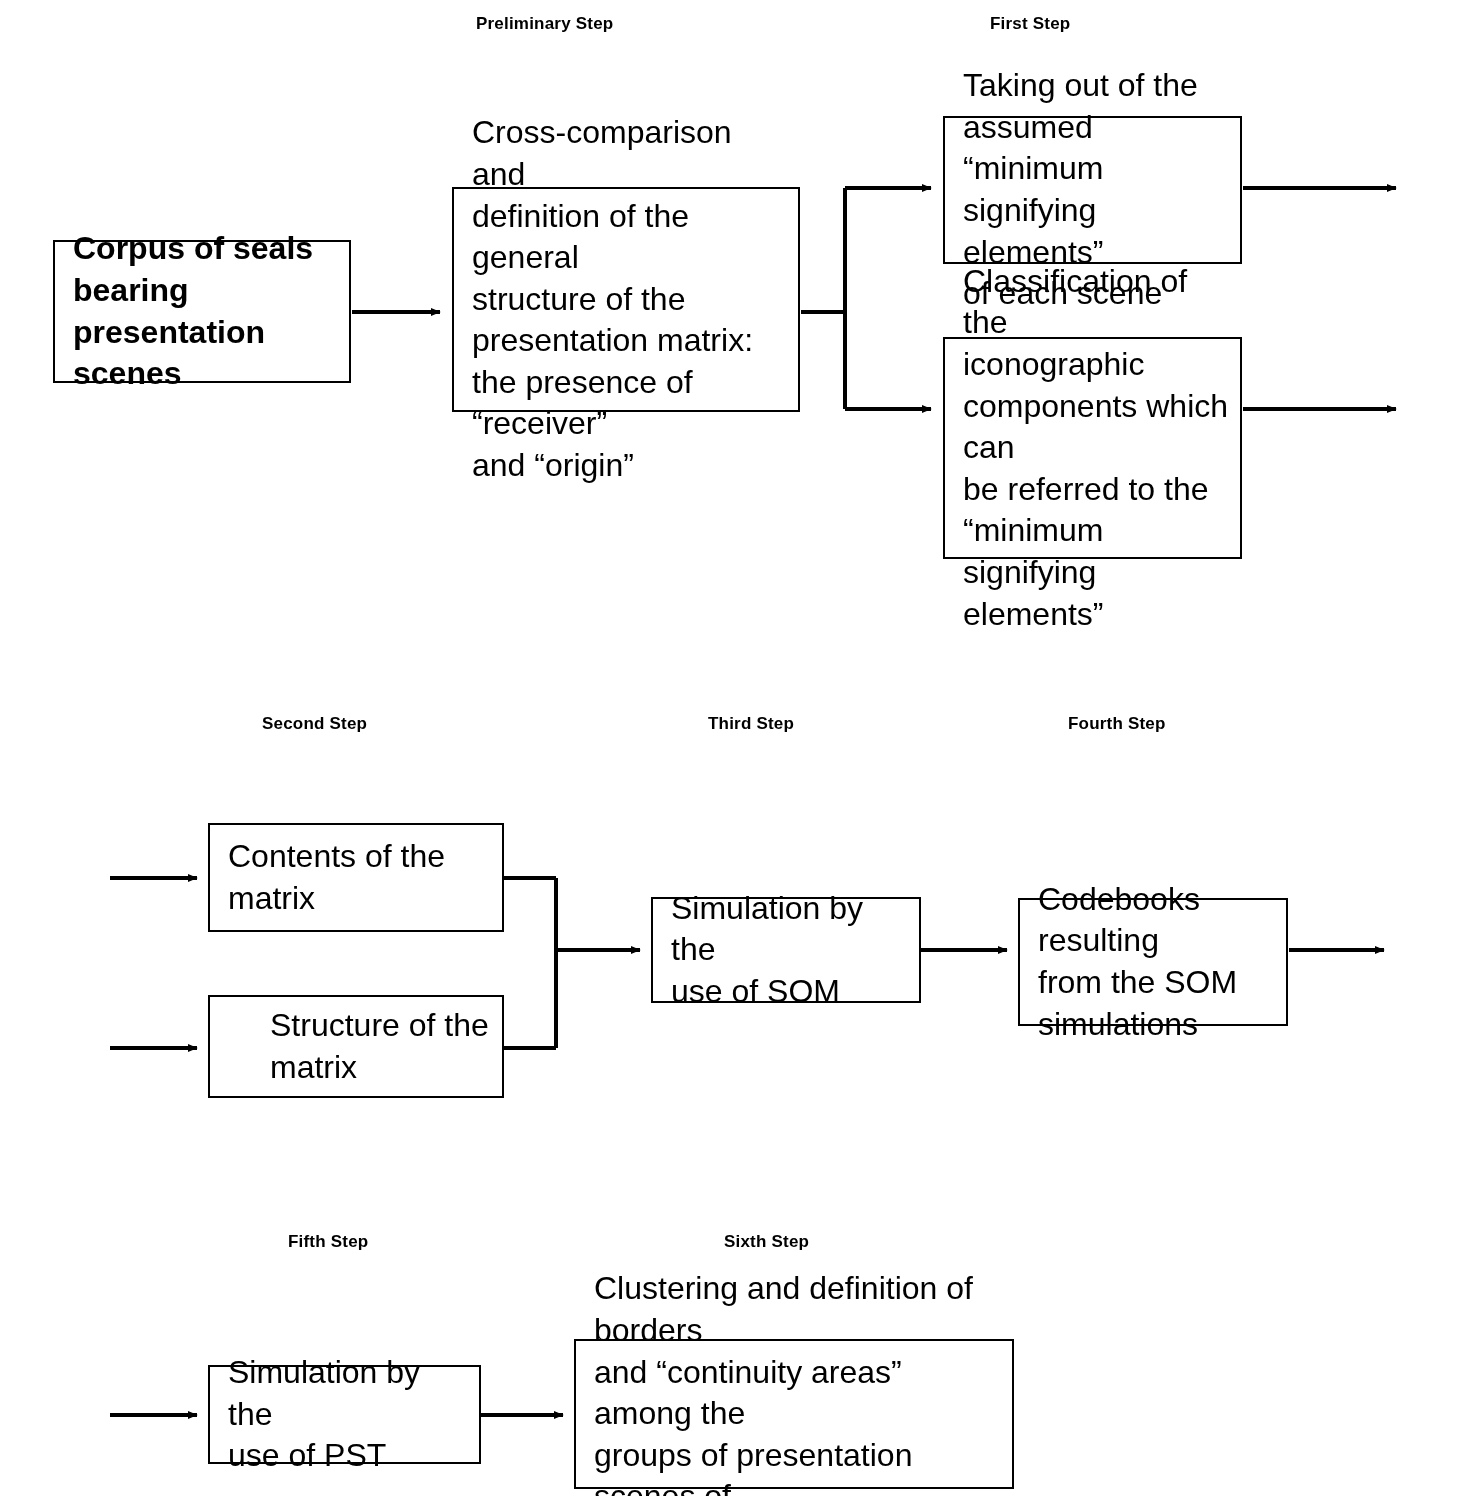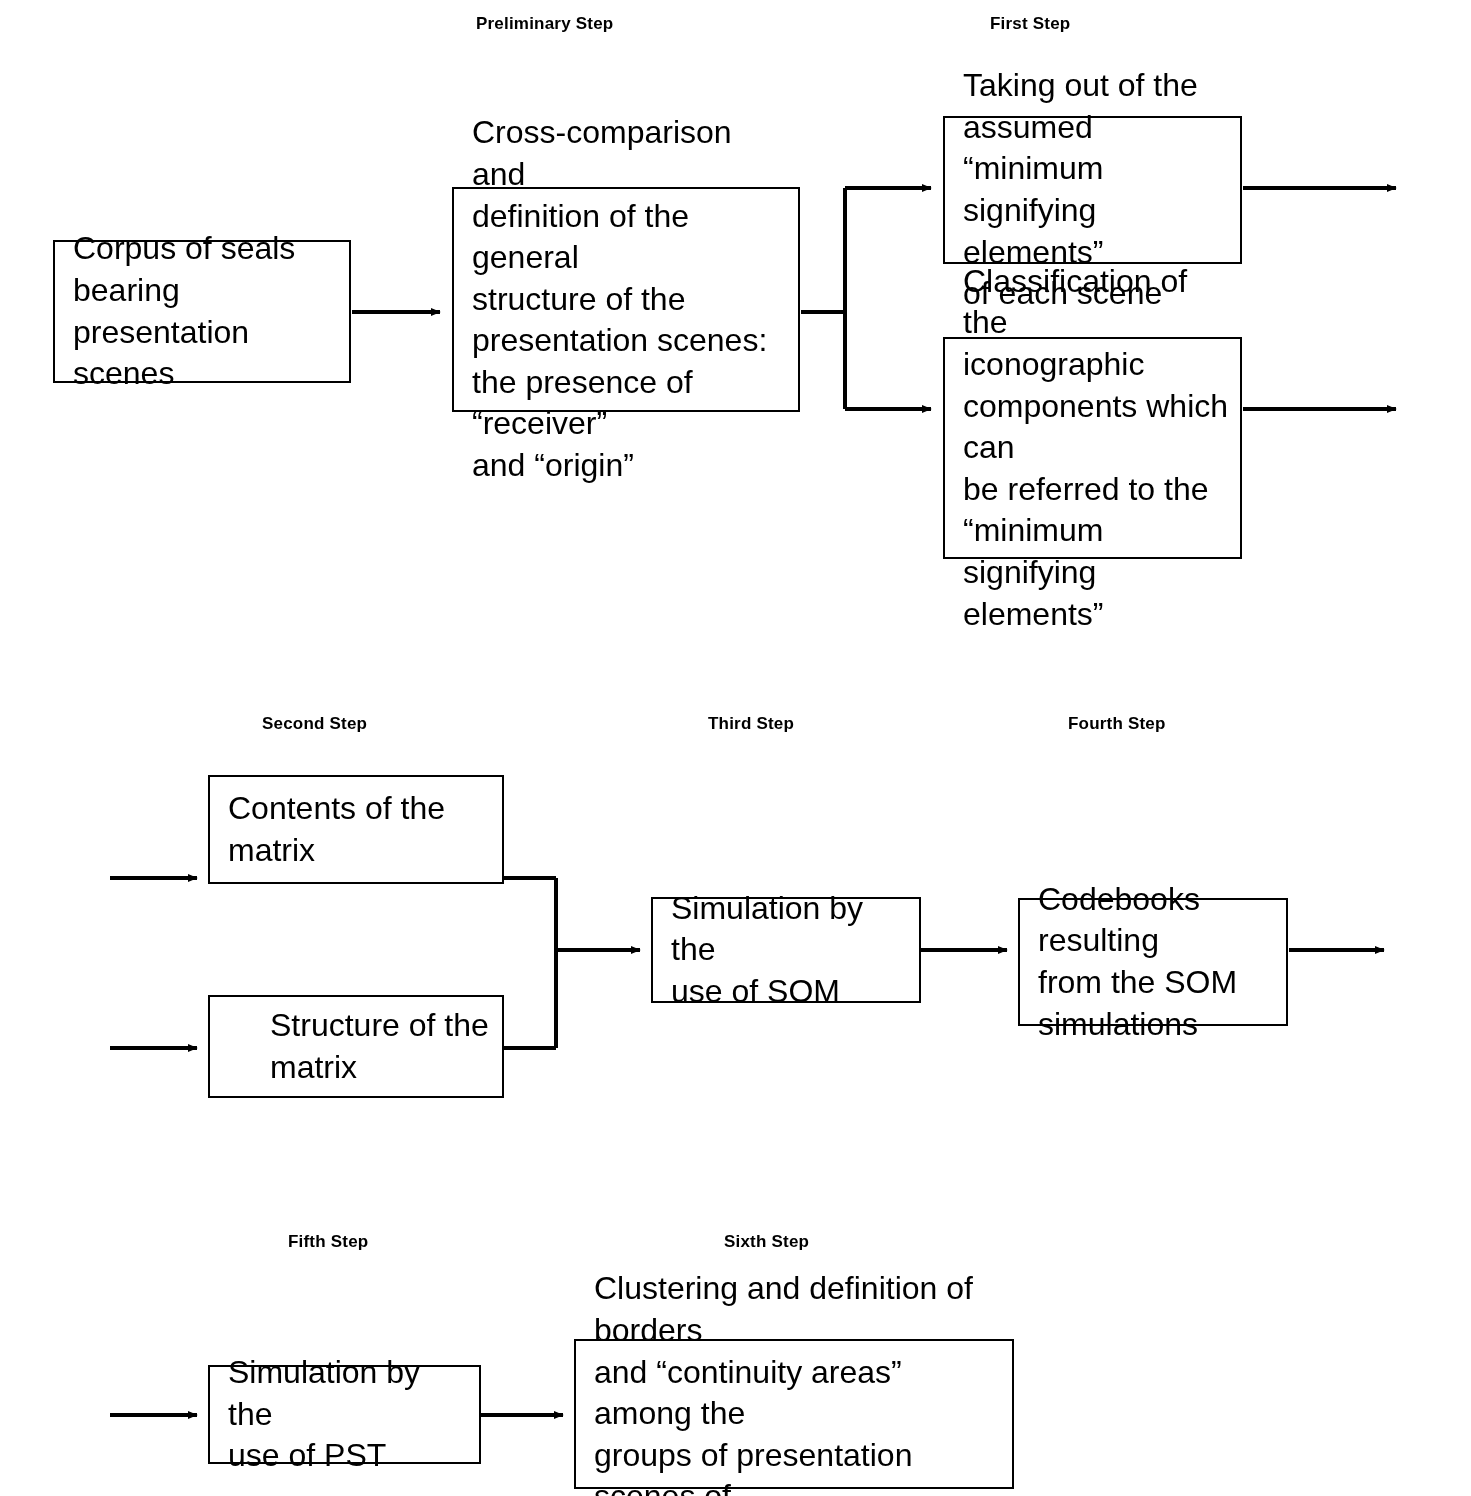--- a/index.html
+++ b/index.html
@@ -89,48 +89,48 @@
       <div class="step-heading" style="left: 476px; top: 14px;">Preliminary Step</div>
       <div class="step-heading" style="left: 990px; top: 14px;">First Step</div>
       <div class="step-heading" style="left: 262px; top: 714px;">Second Step</div>
       <div class="step-heading" style="left: 708px; top: 714px;">Third Step</div>
       <div class="step-heading" style="left: 1068px; top: 714px;">Fourth Step</div>
       <div class="step-heading" style="left: 278px; top: 1232px; margin-left: 10px;">Fifth Step</div>
       <div class="step-heading" style="left: 724px; top: 1232px;">Sixth Step</div>
     </div>
 
   <div id="nodes-layer">
-      <div class="node-box" style="left: 53px; top: 240px; width: 298px; height: 143px; border-color: rgb(0, 0, 0); background: rgb(255, 255, 255);">
+      <div class="node-box" style="left: 53px; top: 240px; width: 298px; height: 143px; border-color: rgb(0, 0, 0); background: rgb(255, 255, 255); font-weight: bold;">
         <div class="node-text">Corpus of seals
 bearing
 presentation scenes</div>
       </div>
       <div class="node-box" style="left: 452px; top: 187px; width: 348px; height: 225px; border-color: rgb(0, 0, 0); background: rgb(255, 255, 255);">
         <div class="node-text">Cross-comparison and
 definition of the general
 structure of the
-presentation scenes:
+presentation matrix:
 the presence of “receiver”
 and “origin”</div>
       </div>
       <div class="node-box" style="left: 943px; top: 116px; width: 299px; height: 148px; border-color: rgb(0, 0, 0); background: rgb(255, 255, 255);">
         <div class="node-text">Taking out of the
 assumed “minimum
 signifying elements”
 of each scene</div>
       </div>
       <div class="node-box" style="left: 943px; top: 337px; width: 299px; height: 222px; border-color: rgb(0, 0, 0); background: rgb(255, 255, 255);">
         <div class="node-text">Classification of the
 iconographic
 components which can
 be referred to the
 “minimum signifying
 elements”</div>
       </div>
-      <div class="node-box" style="left: 208px; top: 775px; width: 296px; height: 109px; border-color: rgb(0, 0, 0); background: rgb(255, 255, 255);">
+      <div class="node-box" style="left: 208px; top: 823px; width: 296px; height: 109px; border-color: rgb(0, 0, 0); background: rgb(255, 255, 255);">
         <div class="node-text">Contents of the matrix</div>
       </div>
       <div class="node-box" style="left: 208px; top: 995px; width: 296px; height: 103px; border-color: rgb(0, 0, 0); background: rgb(255, 255, 255); padding-left: 42px;">
         <div class="node-text">Structure of the matrix</div>
       </div>
       <div class="node-box" style="left: 651px; top: 897px; width: 270px; height: 106px; border-color: rgb(0, 0, 0); background: rgb(255, 255, 255);">
         <div class="node-text">Simulation by the
 use of SOM</div>
       </div>
       <div class="node-box" style="left: 1018px; top: 898px; width: 270px; height: 128px; border-color: rgb(0, 0, 0); background: rgb(255, 255, 255);">

